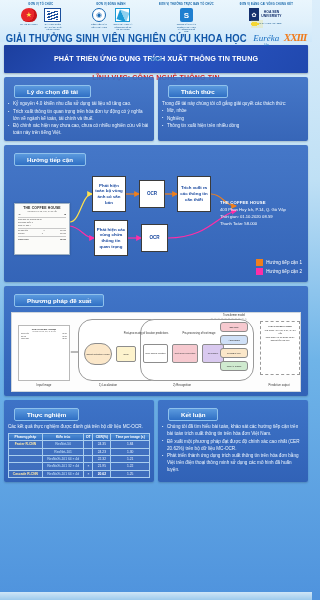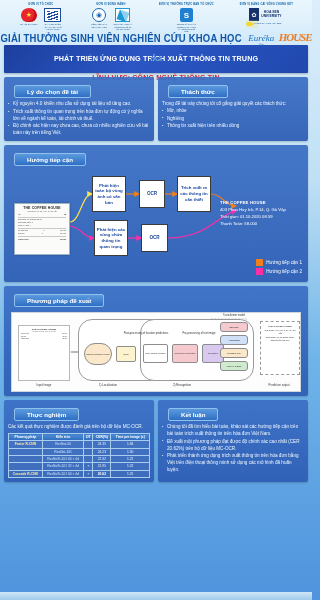--- a/index.html
+++ b/index.html
@@ -197,21 +197,21 @@
 
   </div>
 
   <div class="title-band">
     <span class="award-title">GIẢI THƯỞNG SINH VIÊN NGHIÊN CỨU KHOA HỌC</span>
     <span class="eureka">
       <span class="starburst"></span>
       <span class="eureka-word">Euréka</span>
       <span class="eureka-lan">Lần</span>
     </span>
-    <span class="roman">HOUSE</span>
+    <span class="roman">XXIII</span>
     <span class="year">2021</span>
   </div>
 
   <div class="field-line">
     <span>LĨNH VỰC: CÔNG NGHỆ THÔNG TIN</span>
   </div>
 </div>
 
 <div class="maintitle">
   <div class="t">PHÁT TRIỂN ỨNG DỤNG TRÍCH XUẤT THÔNG TIN TRUNG</div>

